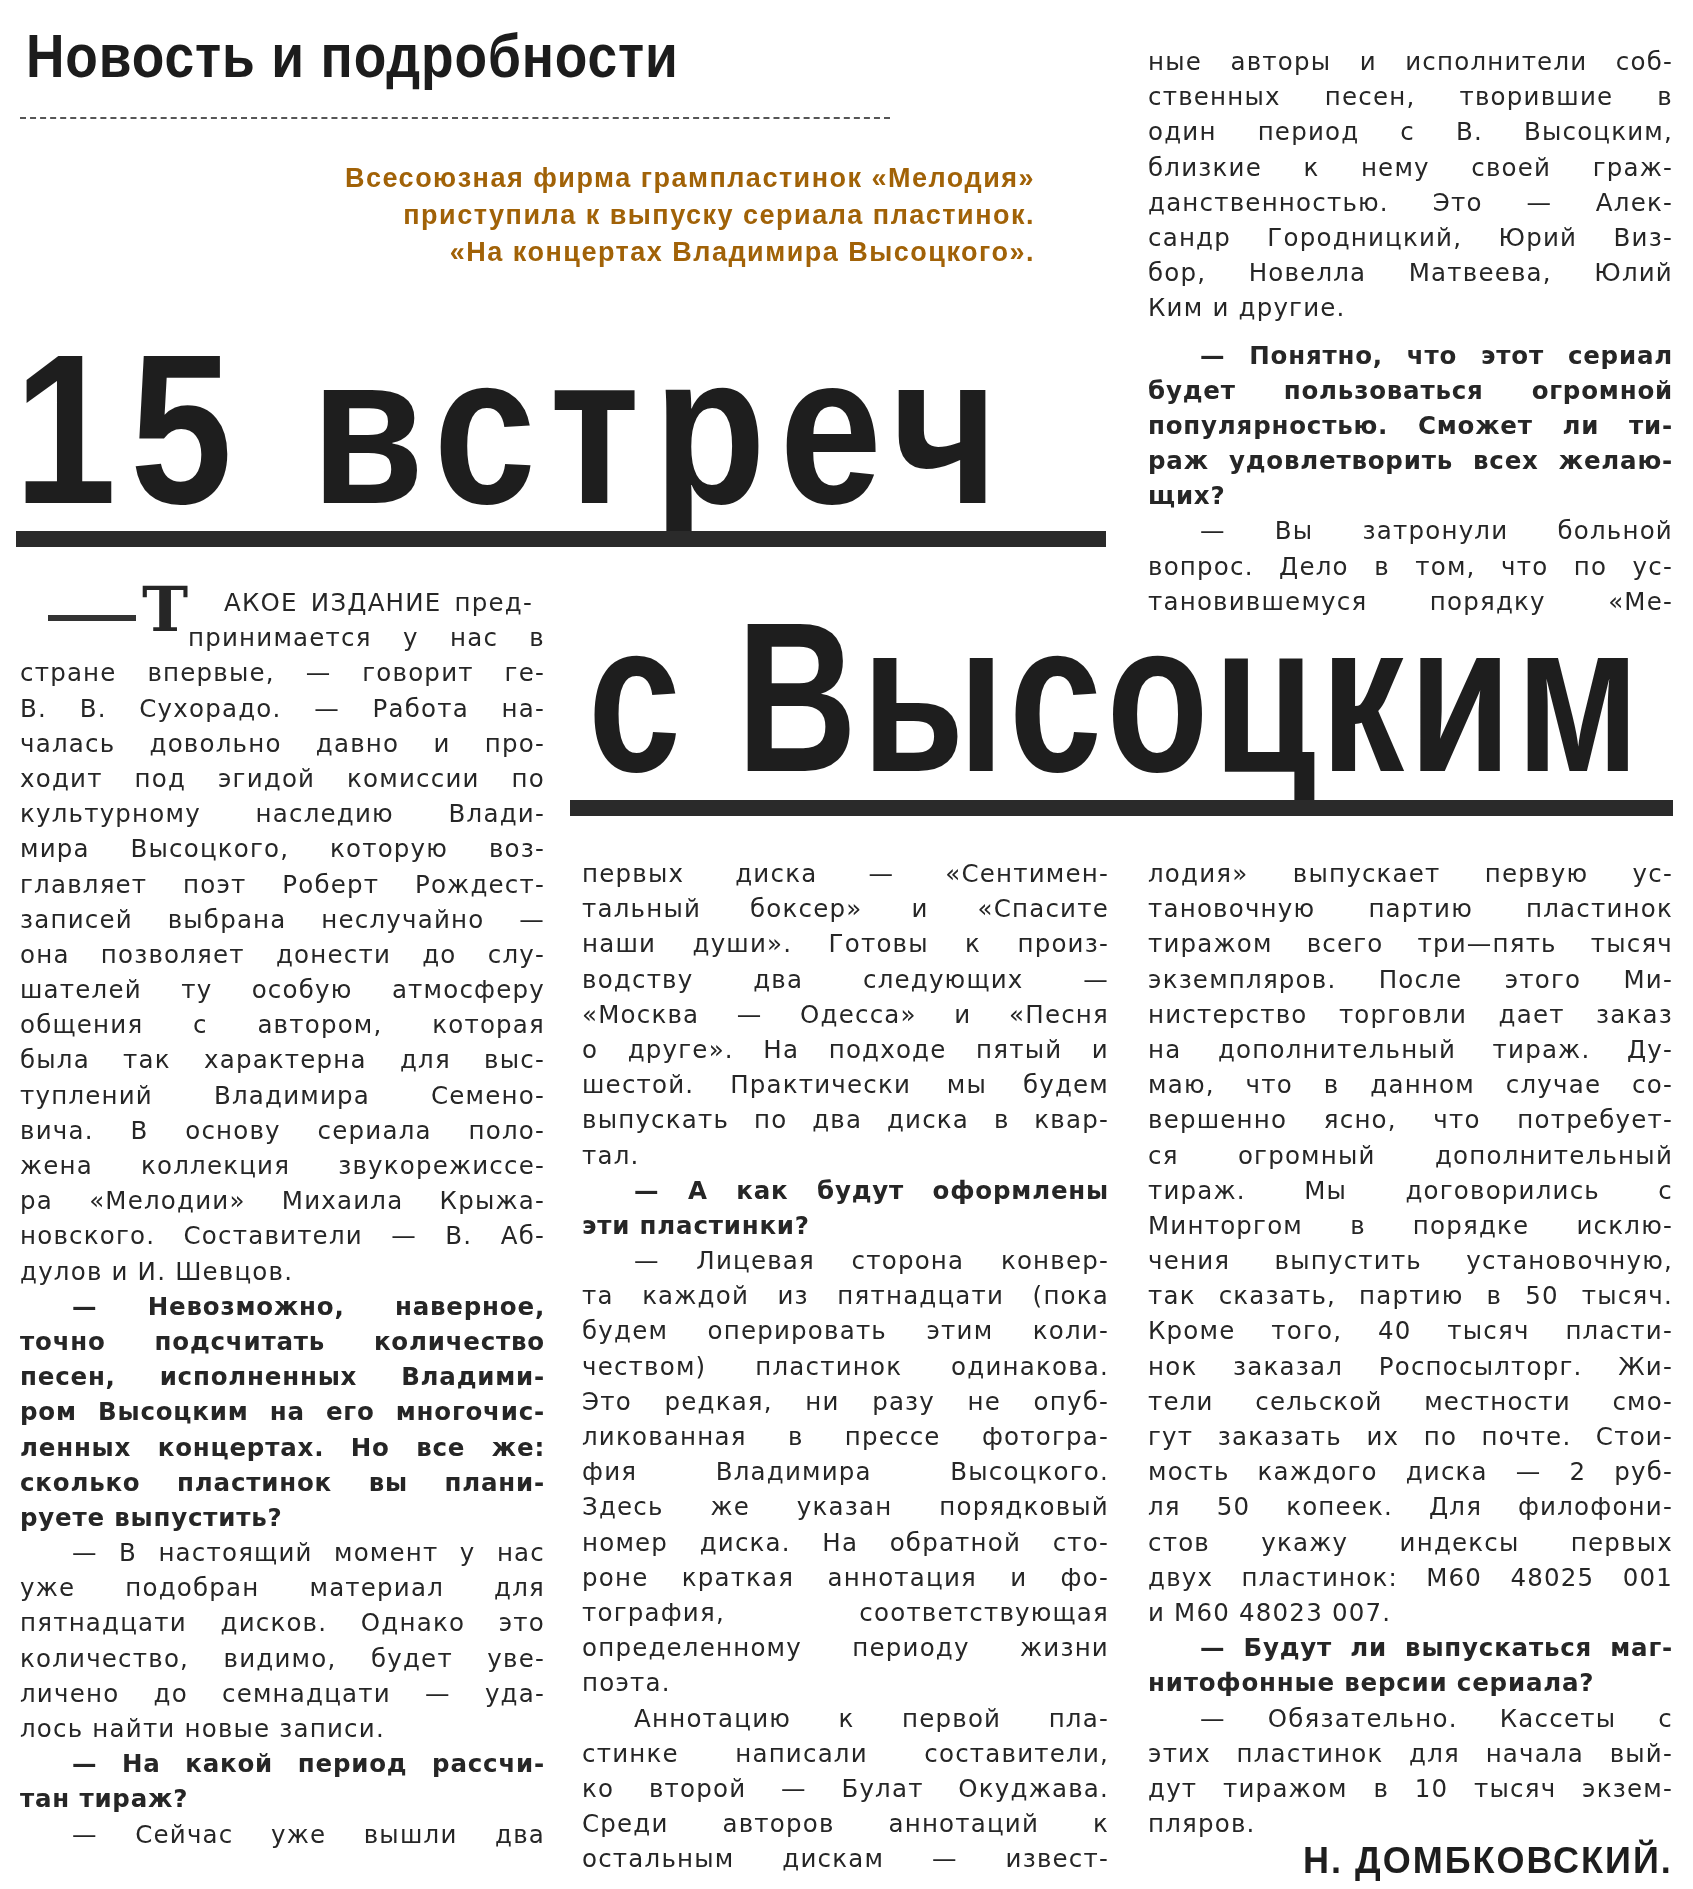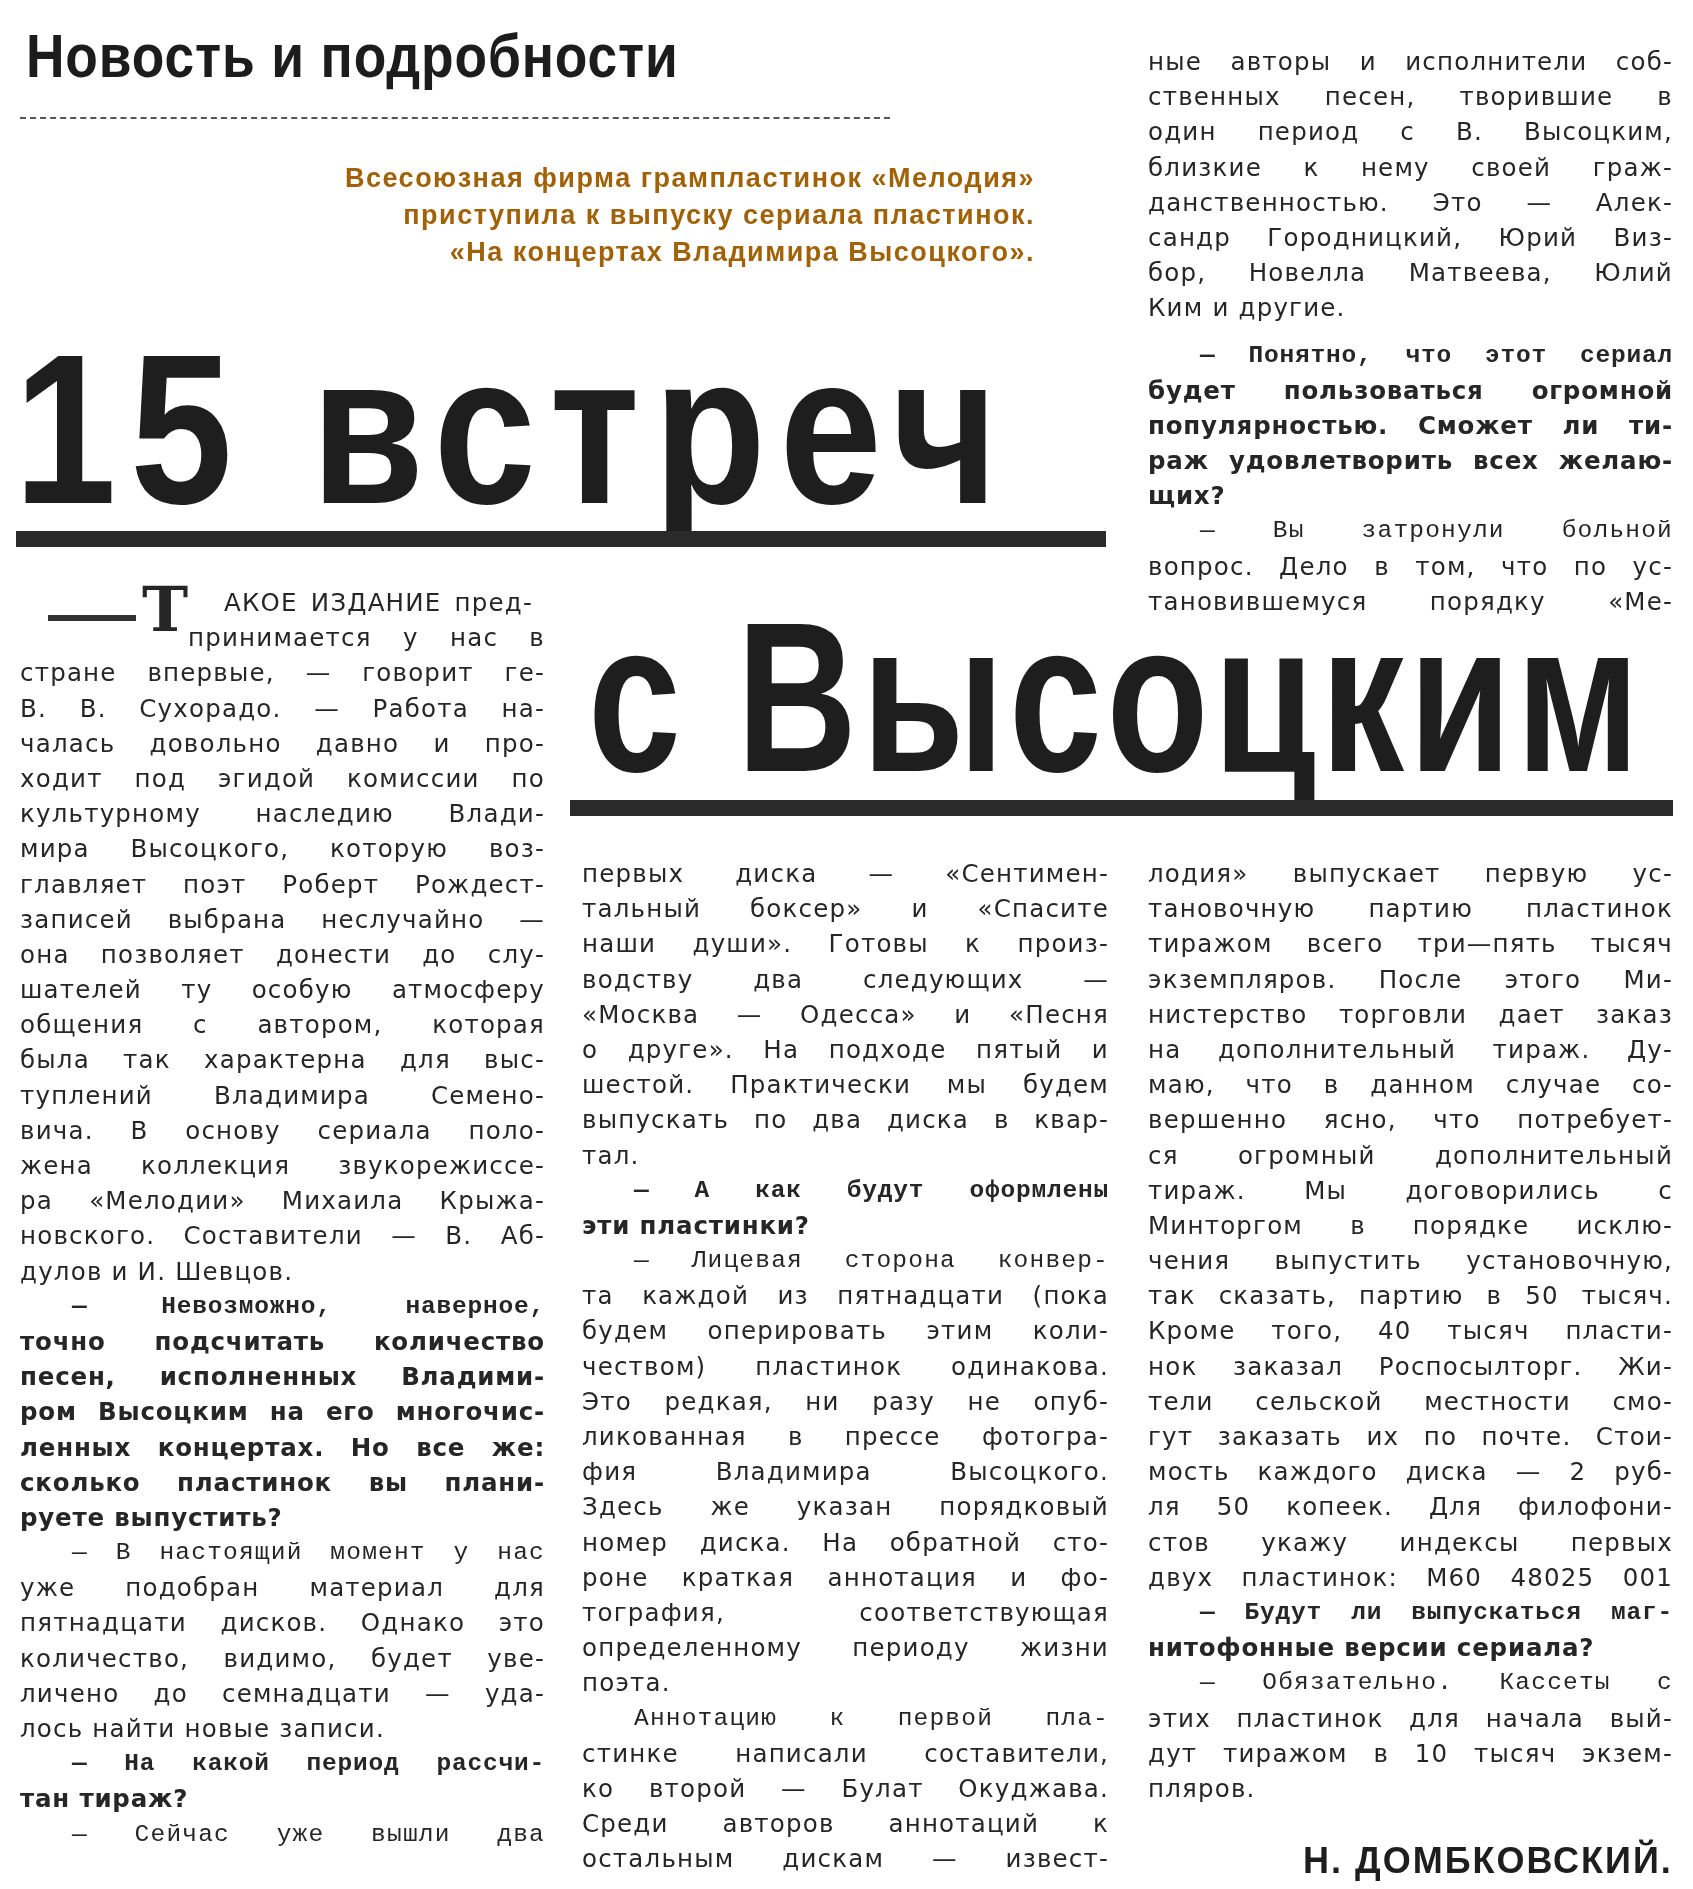--- a/index.html
+++ b/index.html
@@ -85,21 +85,21 @@
     color: #262626;
     letter-spacing: 1.2px;
   }
   .col .ln {
     white-space: nowrap;
     text-align: justify;
     text-align-last: justify;
     height: 35.2px;
   }
   .col .ln.last { text-align-last: left; }
-  .col .ln.ind { padding-left: 52px; font-family: Liberation Mono, monospace; }
+  .col .ln.ind { padding-left: 52px; }
   .col .ln.q { font-weight: bold; letter-spacing: 0.8px; }
 
   .col-left   { left: 20px;   top: 585px;  width: 525px; }
   .col-mid    { left: 582px;  top: 856px;  width: 527px; }
   .col-right  { left: 1148px; top: 856px;  width: 525px; }
   .col-topright { left: 1148px; top: 44px; width: 525px; }
   .dropcap-dash {
     display: inline-block; width: 88px; height: 6px; background: #333;
     vertical-align: middle; margin-right: 4px; margin-left: 28px;
   }
@@ -249,20 +249,21 @@
     <div class="ln">чения выпустить установочную,</div>
     <div class="ln">так сказать, партию в 50 тысяч.</div>
     <div class="ln">Кроме того, 40 тысяч пласти-</div>
     <div class="ln">нок заказал Роспосылторг. Жи-</div>
     <div class="ln">тели сельской местности смо-</div>
     <div class="ln">гут заказать их по почте. Стои-</div>
     <div class="ln">мость каждого диска — 2 руб-</div>
     <div class="ln">ля 50 копеек. Для филофони-</div>
     <div class="ln">стов укажу индексы первых</div>
     <div class="ln">двух пластинок: М60 48025 001</div>
+    <div class="ln last">и М60 48023 007.</div>
     <div class="ln ind q">— Будут ли выпускаться маг-</div>
     <div class="ln last q">нитофонные версии сериала?</div>
     <div class="ln ind">— Обязательно. Кассеты с</div>
     <div class="ln">этих пластинок для начала вый-</div>
     <div class="ln">дут тиражом в 10 тысяч экзем-</div>
     <div class="ln last">пляров.</div>
   </div>
 
 <div class="abs signature">Н. ДОМБКОВСКИЙ.</div>
 

